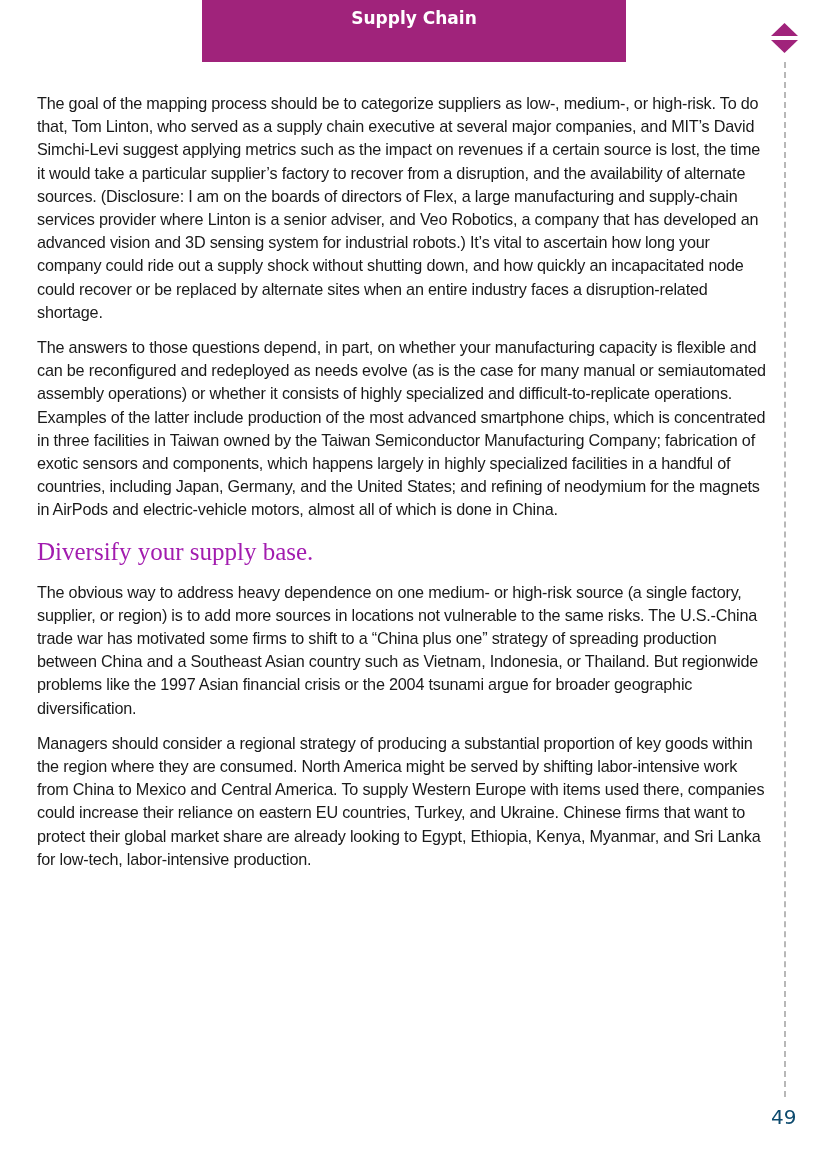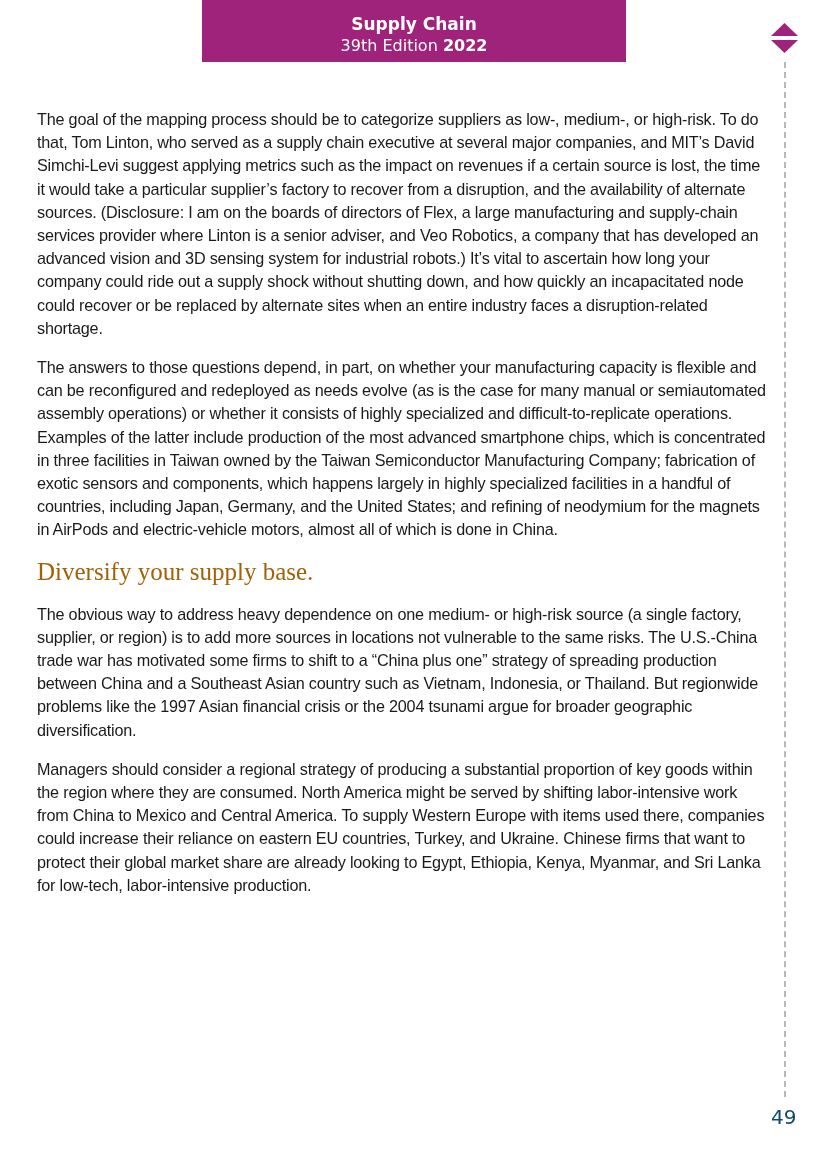--- a/index.html
+++ b/index.html
@@ -26,21 +26,20 @@
       text-align: center;
       box-sizing: border-box;
       padding-top: 8px;
     }
     .header-title {
       font-family: "DejaVu Sans", sans-serif;
       font-weight: bold;
       font-size: 17px;
       line-height: 21px;
       display: block;
-      margin-top: 6px;
     }
     .header-sub {
       font-family: "DejaVu Sans", sans-serif;
       font-size: 16px;
       line-height: 21px;
       display: block;
     }
     .header-sub .year {
       font-weight: bold;
     }
@@ -67,45 +66,41 @@
       font-size: 20px;
       color: #0c4a6e;
     }
     .content {
       position: absolute;
       left: 37px;
       top: 92px;
       width: 730px;
     }
     .para {
-      margin: 16px 0 12px 0;
+      margin: 0 0 12px 0;
       font-family: "Liberation Sans", sans-serif;
       font-size: 16.2px;
       line-height: 23.2px;
       color: #1a1a1a;
       letter-spacing: -0.2px;
     }
     .section-heading {
       margin: 15px 0 14px 0;
       font-family: "Liberation Serif", serif;
       font-size: 25px;
       line-height: 30px;
       font-weight: normal;
-      color: #a16207;
+      color: #a21caf;
     }
   </style>
 </head>
 <body>
 
 <div class="header-banner">
   <span class="header-title">Supply Chain</span>
-  <span class="header-sub">
-    <span>39th Edition</span>
-    <span class="year">2022</span>
-  </span>
 </div>
 
 <div class="nav-diamond">
   <svg width="27" height="30" viewBox="0 0 27 30">
     <polygon points="13.5,0 27,13 0,13" fill="#a0237b"></polygon>
     <polygon points="0,17 27,17 13.5,30" fill="#a0237b"></polygon>
   </svg>
 </div>
 
 <div class="side-rule"></div>

